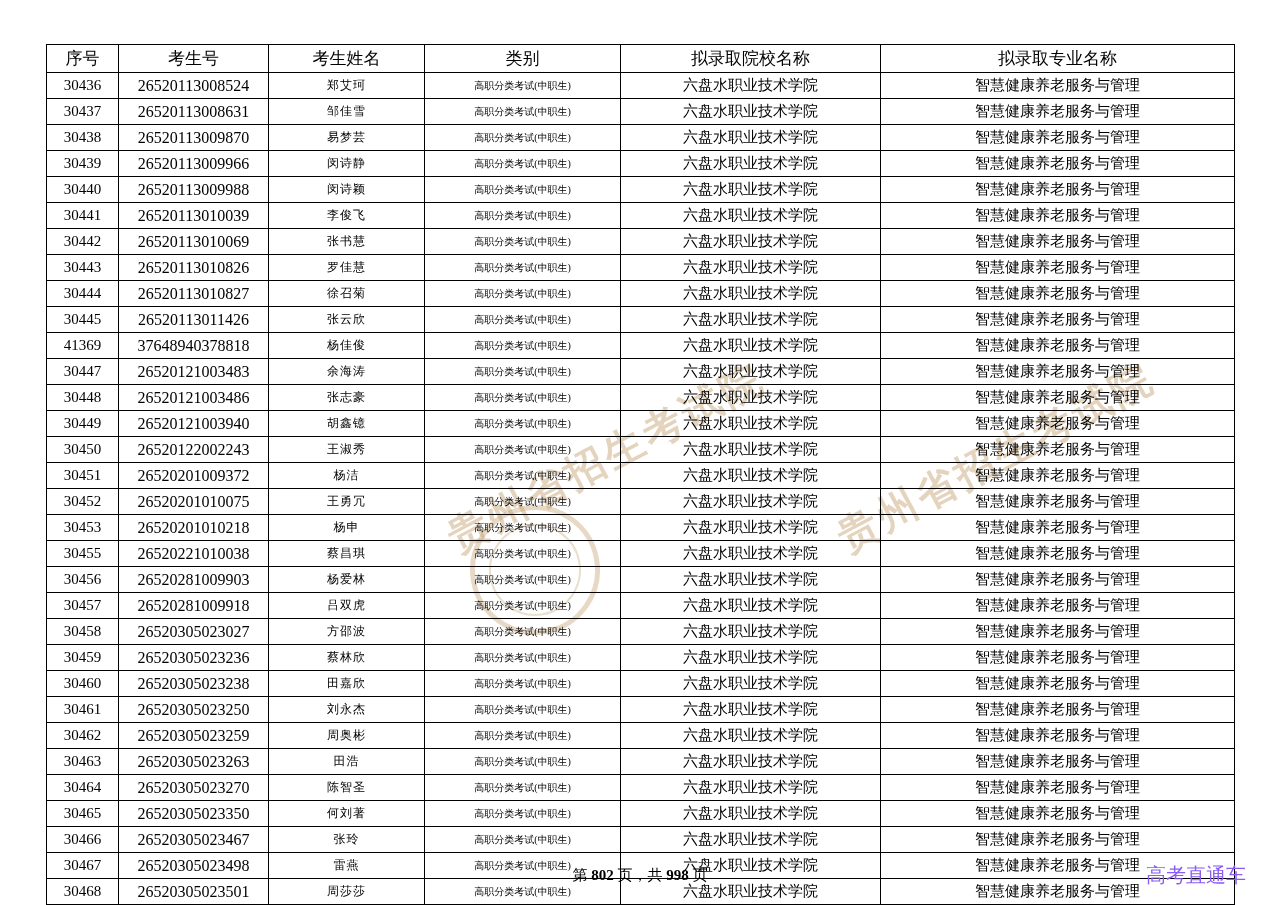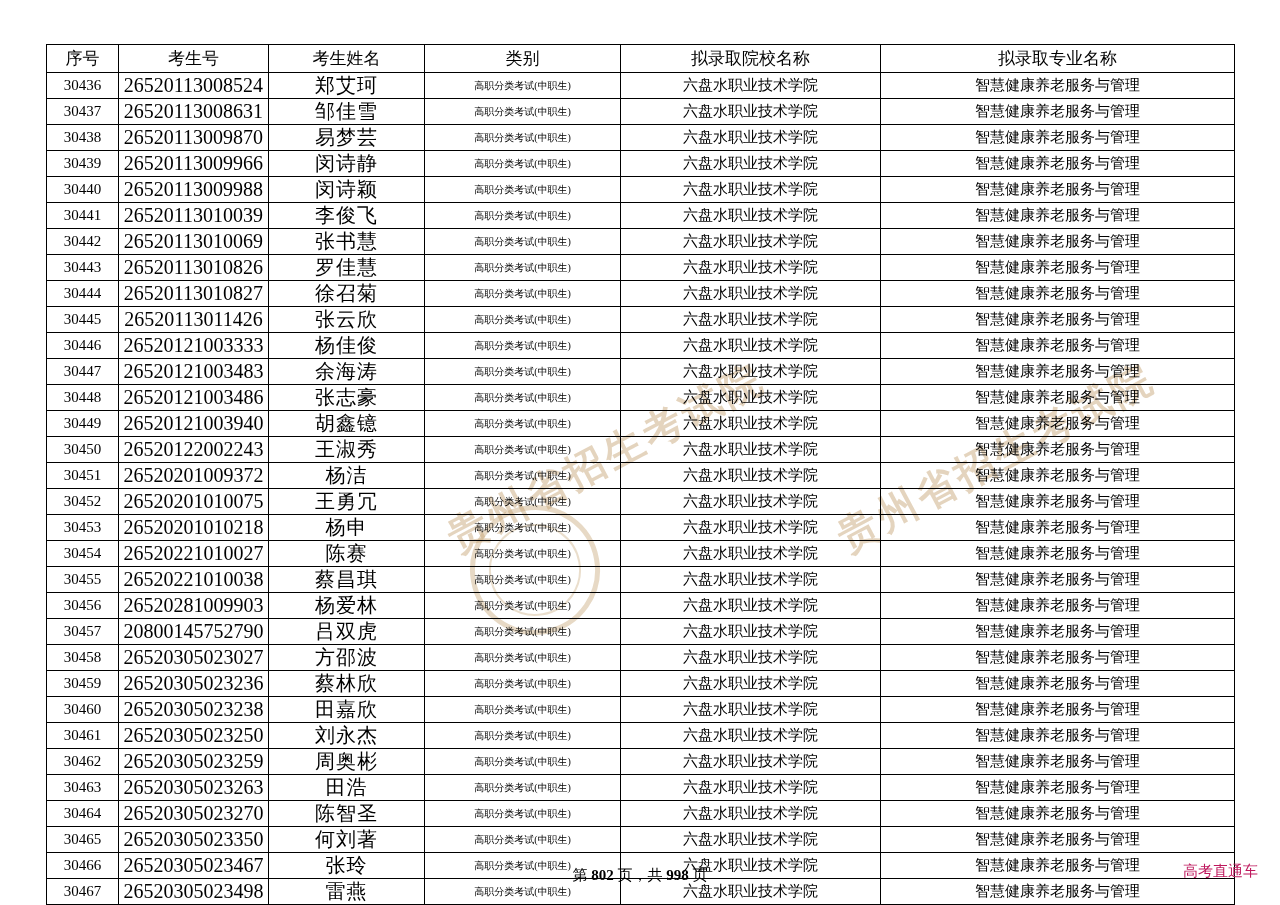--- a/index.html
+++ b/index.html
@@ -93,44 +93,44 @@
     font-weight: normal;
   }
   col.c-seq   { width: 72px; }
   col.c-exam  { width: 150px; }
   col.c-name  { width: 156px; }
   col.c-type  { width: 196px; }
   col.c-school{ width: 260px; }
   col.c-major { width: 354px; }
 
   td.seq   { font-size: 15px; }
-  td.exam  { font-size: 20px; font-family: Liberation Serif, serif; }
-  td.name  { font-size: 20px; letter-spacing: 1px; }
+  td.exam  { font-size: 16px; font-family: Liberation Serif, serif; }
+  td.name  { font-size: 12px; letter-spacing: 1px; }
   td.type  { font-size: 10px; }
   td.school{ font-size: 15px; }
   td.major { font-size: 15px; margin-left: 28px; }
 
   .footer {
     position: absolute;
     left: 0;
     top: 866px;
     width: 1280px;
     text-align: center;
     font-size: 15px;
     z-index: 10;
   }
   .footer .pg {
     font-weight: bold;
   }
   .brand {
     position: absolute;
-    right: 22px;
+    right: 34px;
     top: 862px;
-    font-size: 15px;
-    color: #be185d;
+    font-size: 20px;
+    color: #8b5cf6;
     font-family: "Liberation Sans", sans-serif;
     z-index: 10;
   }
 </style>
 </head>
 <body>
 
 <div class="page">
 
   <div class="watermark-layer">
@@ -235,22 +235,22 @@
         </tr>
         <tr>
           <td class="seq">30445</td>
           <td class="exam">26520113011426</td>
           <td class="name">张云欣</td>
           <td class="type">高职分类考试(中职生)</td>
           <td class="school">六盘水职业技术学院</td>
           <td class="major">智慧健康养老服务与管理</td>
         </tr>
         <tr>
-          <td class="seq">30446</td>
-          <td class="exam">26520121003333</td>
+          <td class="seq">41369</td>
+          <td class="exam">37648940378818</td>
           <td class="name">杨佳俊</td>
           <td class="type">高职分类考试(中职生)</td>
           <td class="school">六盘水职业技术学院</td>
           <td class="major">智慧健康养老服务与管理</td>
         </tr>
         <tr>
           <td class="seq">30447</td>
           <td class="exam">26520121003483</td>
           <td class="name">余海涛</td>
           <td class="type">高职分类考试(中职生)</td>
@@ -299,46 +299,38 @@
         </tr>
         <tr>
           <td class="seq">30453</td>
           <td class="exam">26520201010218</td>
           <td class="name">杨申</td>
           <td class="type">高职分类考试(中职生)</td>
           <td class="school">六盘水职业技术学院</td>
           <td class="major">智慧健康养老服务与管理</td>
         </tr>
         <tr>
-          <td class="seq">30454</td>
-          <td class="exam">26520221010027</td>
-          <td class="name">陈赛</td>
-          <td class="type">高职分类考试(中职生)</td>
-          <td class="school">六盘水职业技术学院</td>
-          <td class="major">智慧健康养老服务与管理</td>
-        </tr>
-        <tr>
           <td class="seq">30455</td>
           <td class="exam">26520221010038</td>
           <td class="name">蔡昌琪</td>
           <td class="type">高职分类考试(中职生)</td>
           <td class="school">六盘水职业技术学院</td>
           <td class="major">智慧健康养老服务与管理</td>
         </tr>
         <tr>
           <td class="seq">30456</td>
           <td class="exam">26520281009903</td>
           <td class="name">杨爱林</td>
           <td class="type">高职分类考试(中职生)</td>
           <td class="school">六盘水职业技术学院</td>
           <td class="major">智慧健康养老服务与管理</td>
         </tr>
         <tr>
           <td class="seq">30457</td>
-          <td class="exam">20800145752790</td>
+          <td class="exam">26520281009918</td>
           <td class="name">吕双虎</td>
           <td class="type">高职分类考试(中职生)</td>
           <td class="school">六盘水职业技术学院</td>
           <td class="major">智慧健康养老服务与管理</td>
         </tr>
         <tr>
           <td class="seq">30458</td>
           <td class="exam">26520305023027</td>
           <td class="name">方邵波</td>
           <td class="type">高职分类考试(中职生)</td>

